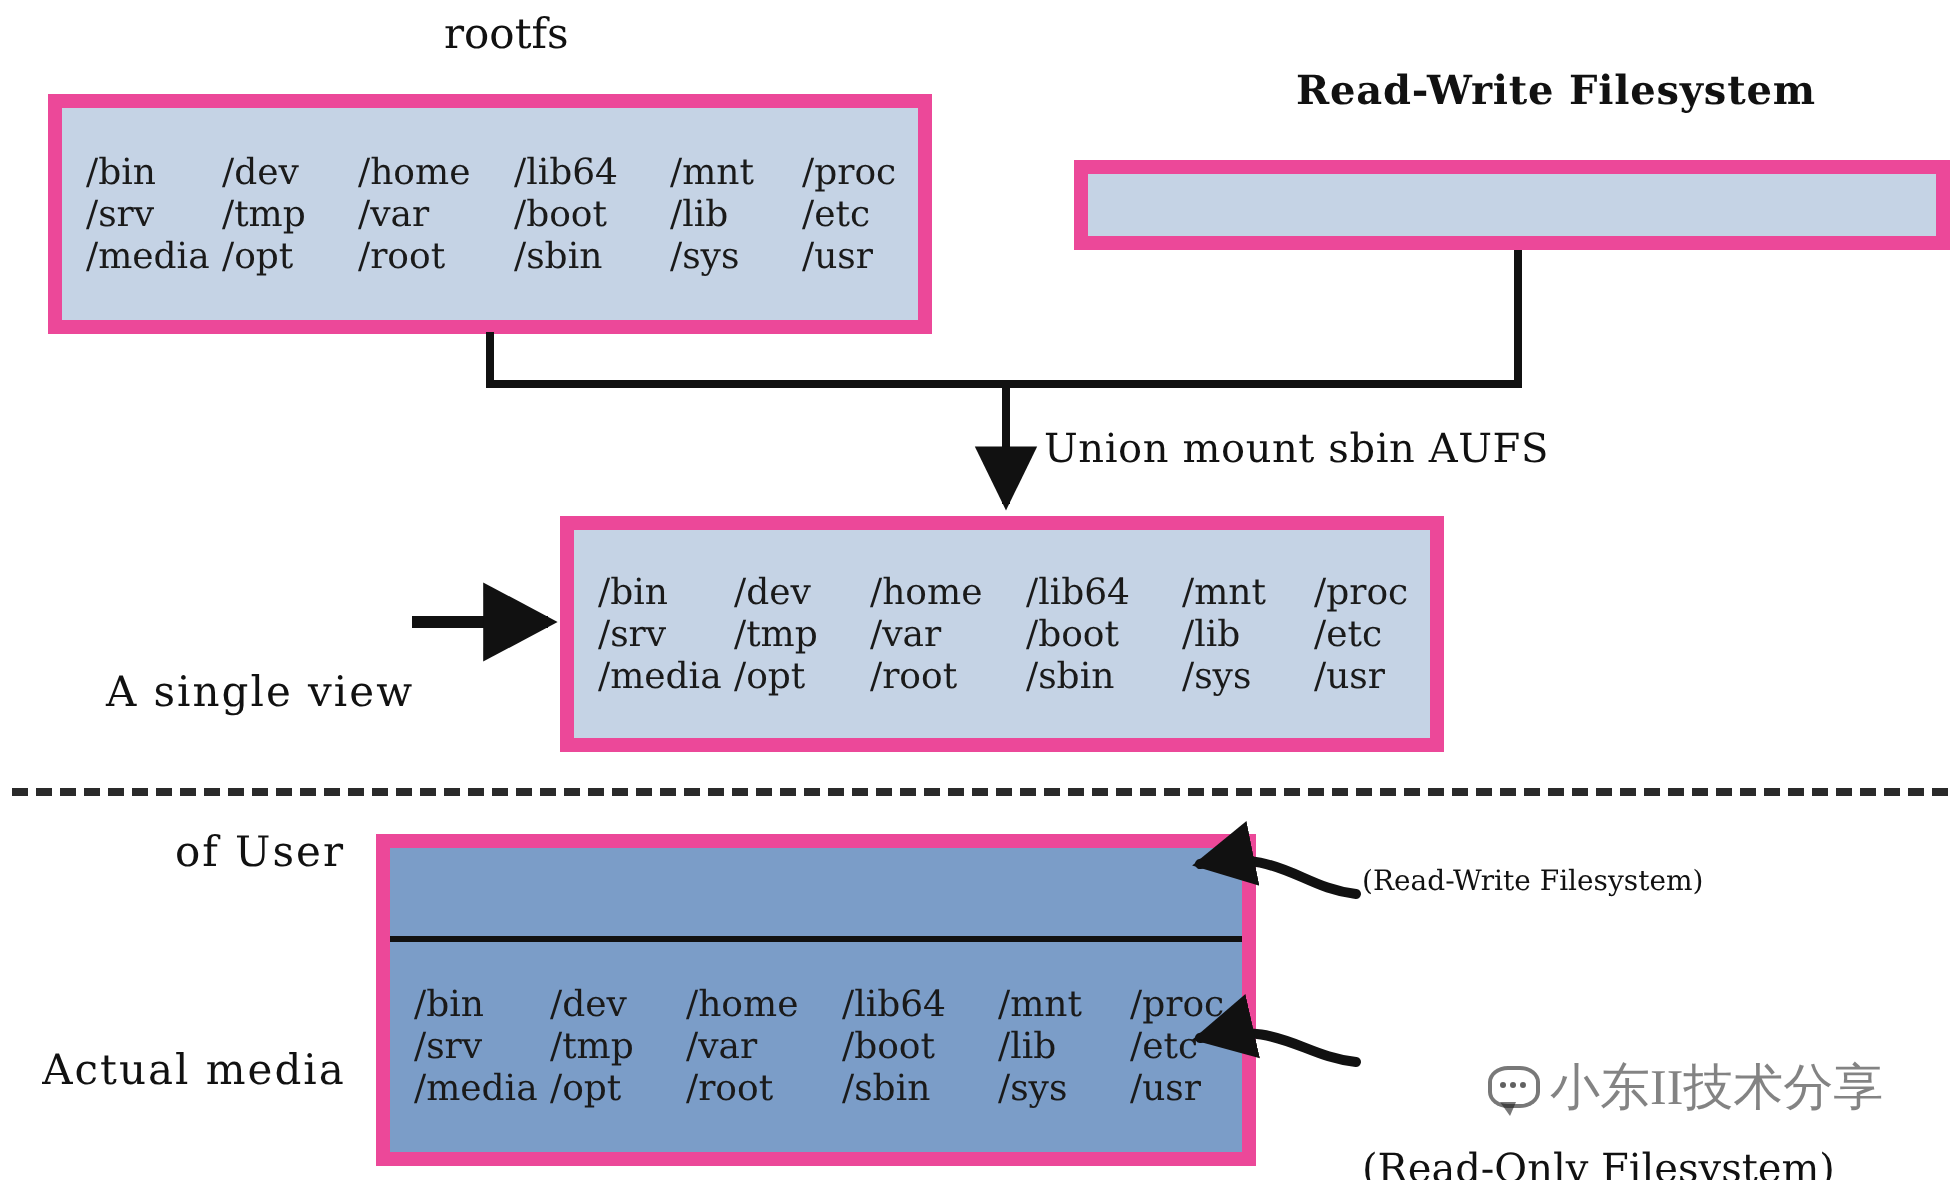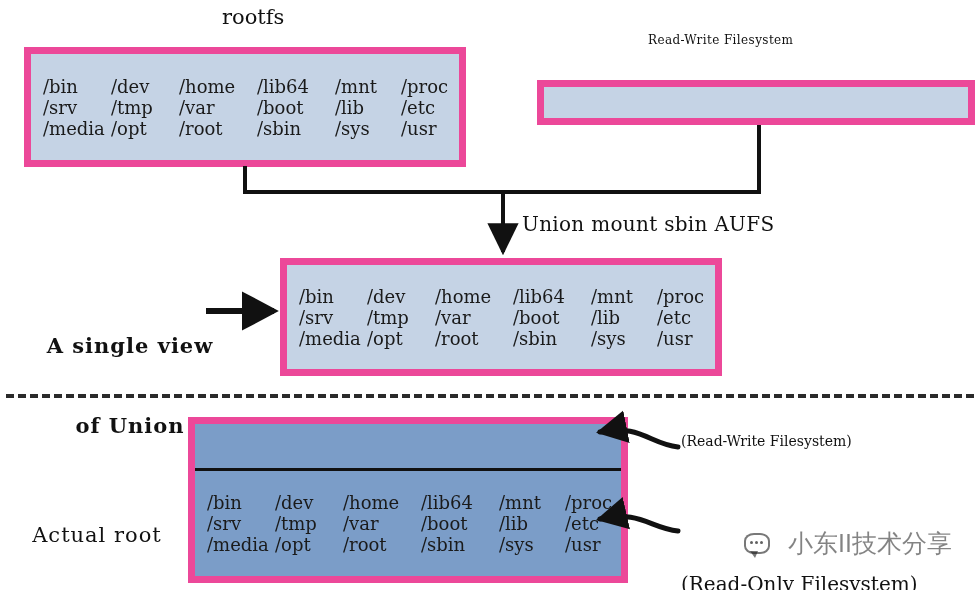--- a/index.html
+++ b/index.html
@@ -70,25 +70,25 @@
     left: 0; top: 0;
     width: 980px;
     height: 590px;
     pointer-events: none;
   }
 
   
   .watermark {
     position: absolute;
     color: rgba(30,30,30,0.55);
-    font-family: Liberation Sans, sans-serif;
+    font-family: Liberation Serif, serif;
     white-space: nowrap;
     display: flex;
     align-items: center;
-    gap: 18px;
+    gap: 5px;
   }
   .wm-bubble {
     display: inline-block;
     width: 22px;
     height: 17px;
     border: 2px solid rgba(30,30,30,0.6);
     border-radius: 10px/8px;
     position: relative;
     background: rgba(255,255,255,0.25);
   }
@@ -109,21 +109,21 @@
     top: 6px;
   }
 </style>
 </head>
 <body>
 
 <div id="stage">
 
   <div class="label" style="left:222px; top:4px; font-size:21px;">rootfs</div>
 
-  <div class="label" style="left:648px; top:33px; font-size:12px; letter-spacing:0.4px;">Read-Write Filesystem</div>
+  <div class="label" style="left:648px; top:33px; font-size:20px; letter-spacing:0.4px;font-weight:bold;">Read-Write Filesystem</div>
 
   <div class="fsbox" style="left:24px; top:47px; width:442px; height:120px;">
     <div class="rows" style="padding-left:12px; font-size:18px;">
       <div class="row">
         <span class="cell" style="width:68px;">/bin</span>
         <span class="cell" style="width:68px;">/dev</span>
         <span class="cell" style="width:78px;">/home</span>
         <span class="cell" style="width:78px;">/lib64</span>
         <span class="cell" style="width:66px;">/mnt</span>
         <span class="cell">/proc</span>
@@ -179,29 +179,29 @@
         <span class="cell" style="width:68px;">/media</span>
         <span class="cell" style="width:68px;">/opt</span>
         <span class="cell" style="width:78px;">/root</span>
         <span class="cell" style="width:78px;">/sbin</span>
         <span class="cell" style="width:66px;">/sys</span>
         <span class="cell">/usr</span>
       </div>
     </div>
   </div>
 
-  <div class="label" style="left:32px; top:279px; font-size:21px; text-align:center; width:196px; letter-spacing:1px;font-weight:bold;">
+  <div class="label" style="left:32px; top:279px; font-size:21px; text-align:center; width:196px; letter-spacing:1px;">
     <div>A single view</div>
-    <div>of Union</div>
+    <div>of User</div>
   </div>
 
   <div class="dashsep" style="left:6px; top:394px; width:968px;"></div>
 
   <div class="label" style="left:8px; top:468px; font-size:21px; text-align:center; width:178px; letter-spacing:1px;">
-    <div>Actual root</div>
+    <div>Actual media</div>
     
   </div>
 
   <div class="fsbox dark" style="left:188px; top:417px; width:440px; height:166px; padding:0;">
 
     <div style="position:absolute; left:0; top:0; width:100%; height:47px; box-sizing:border-box; border-bottom:3px solid #111111;"></div>
 
     <div style="position:absolute; left:0; top:47px; right:0; bottom:0;">
       <div class="rows" style="padding-left:12px; font-size:18px;">
         <div class="row">

